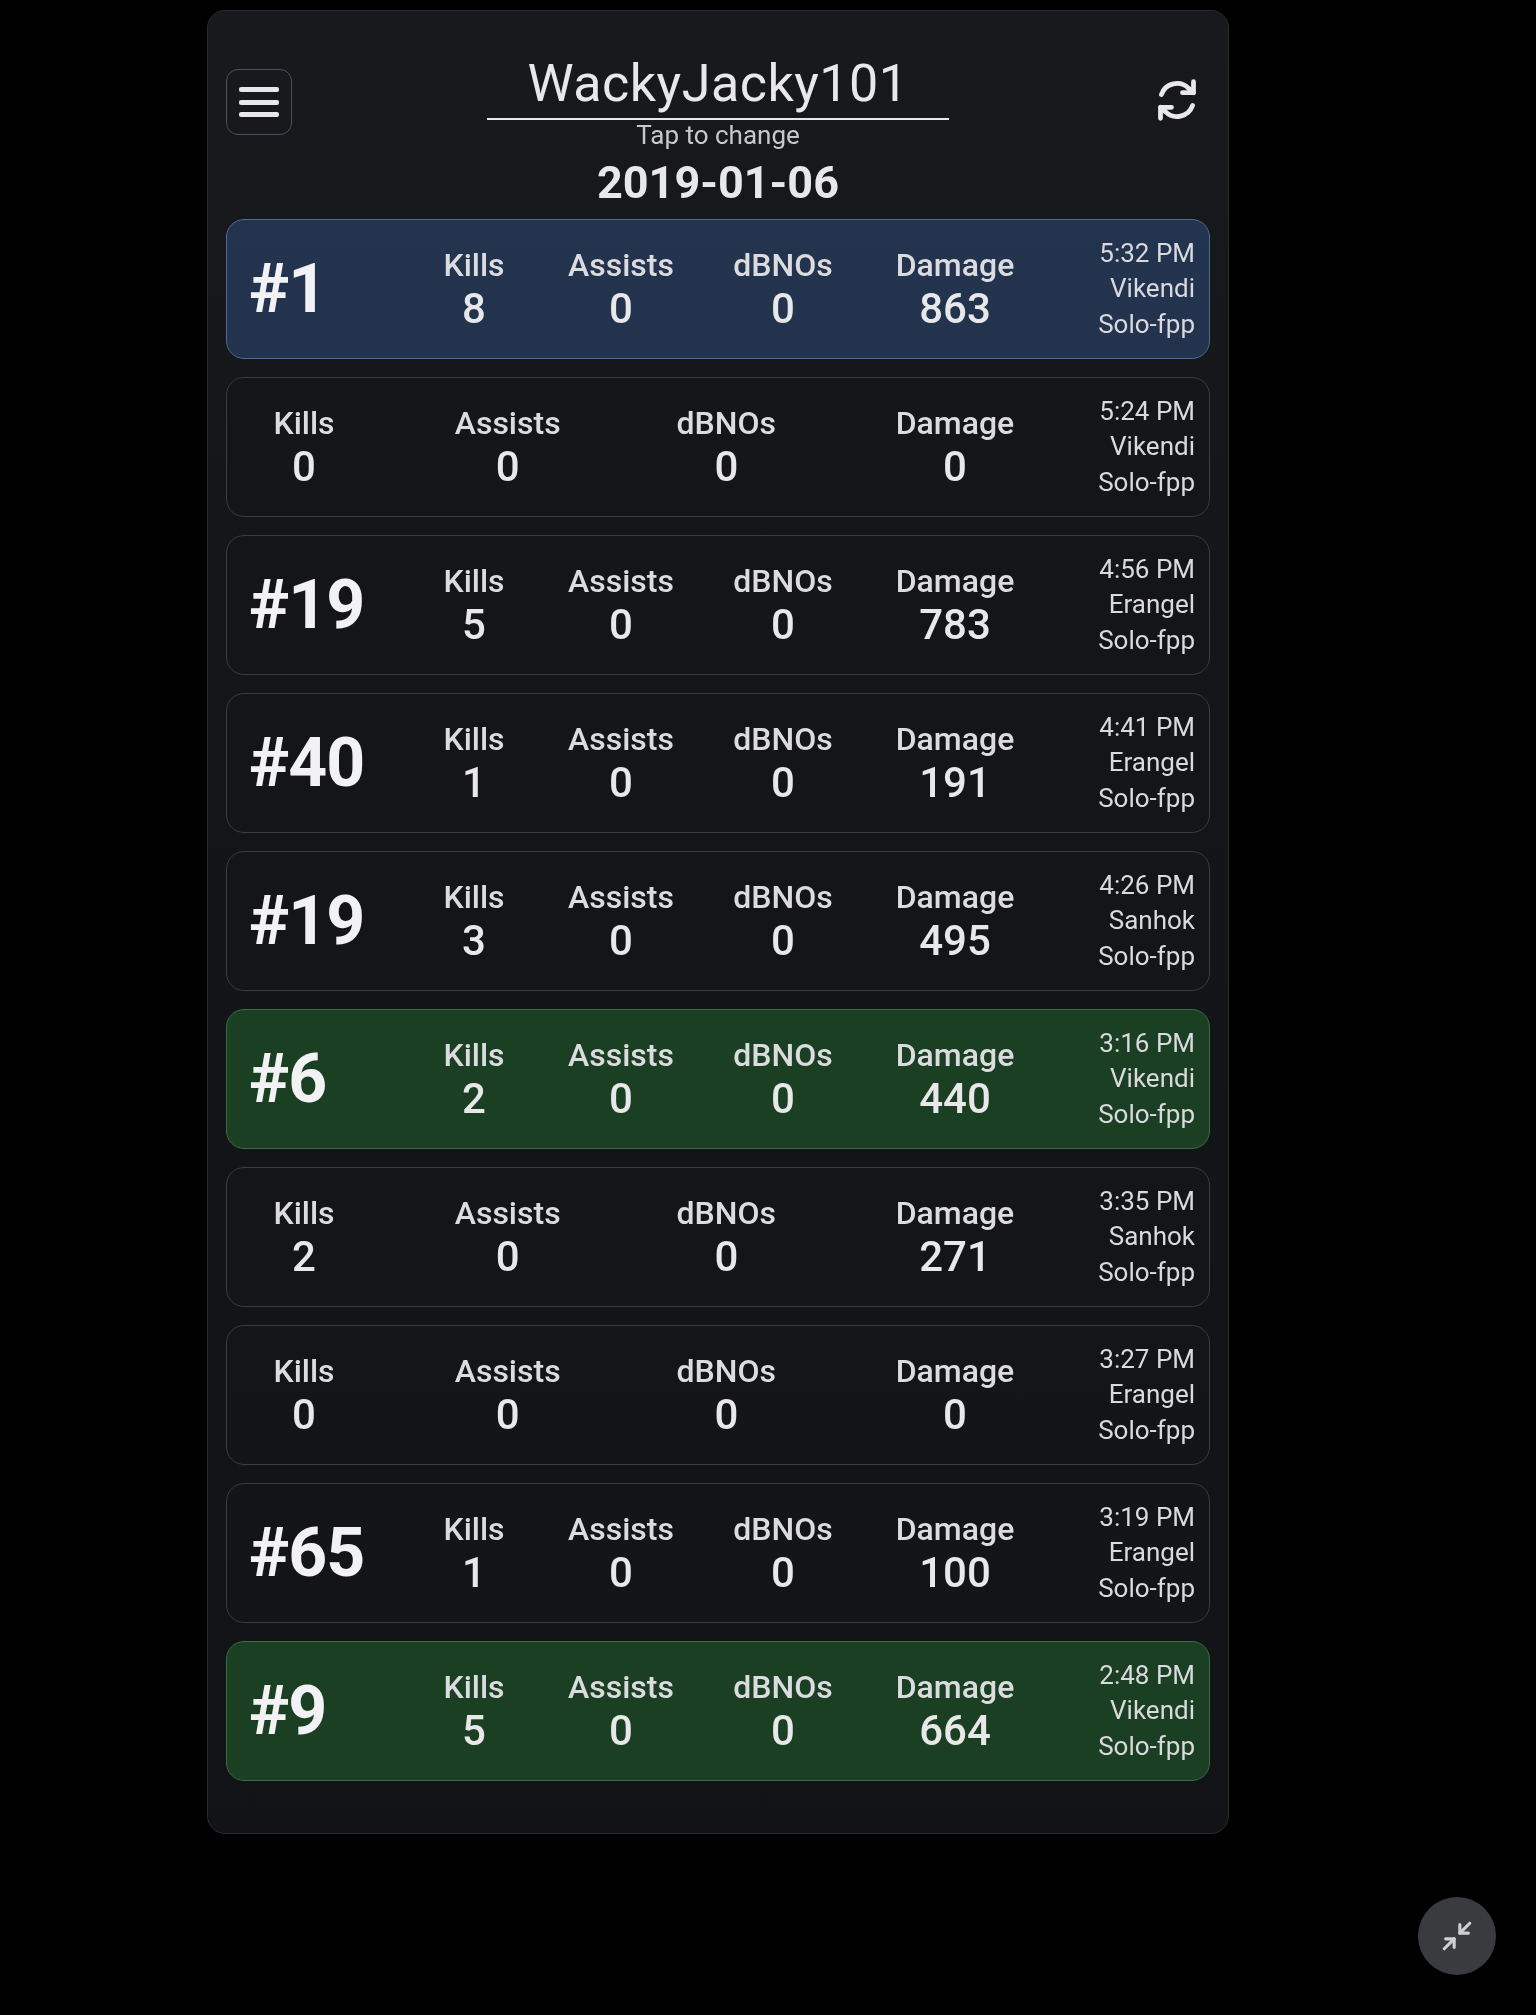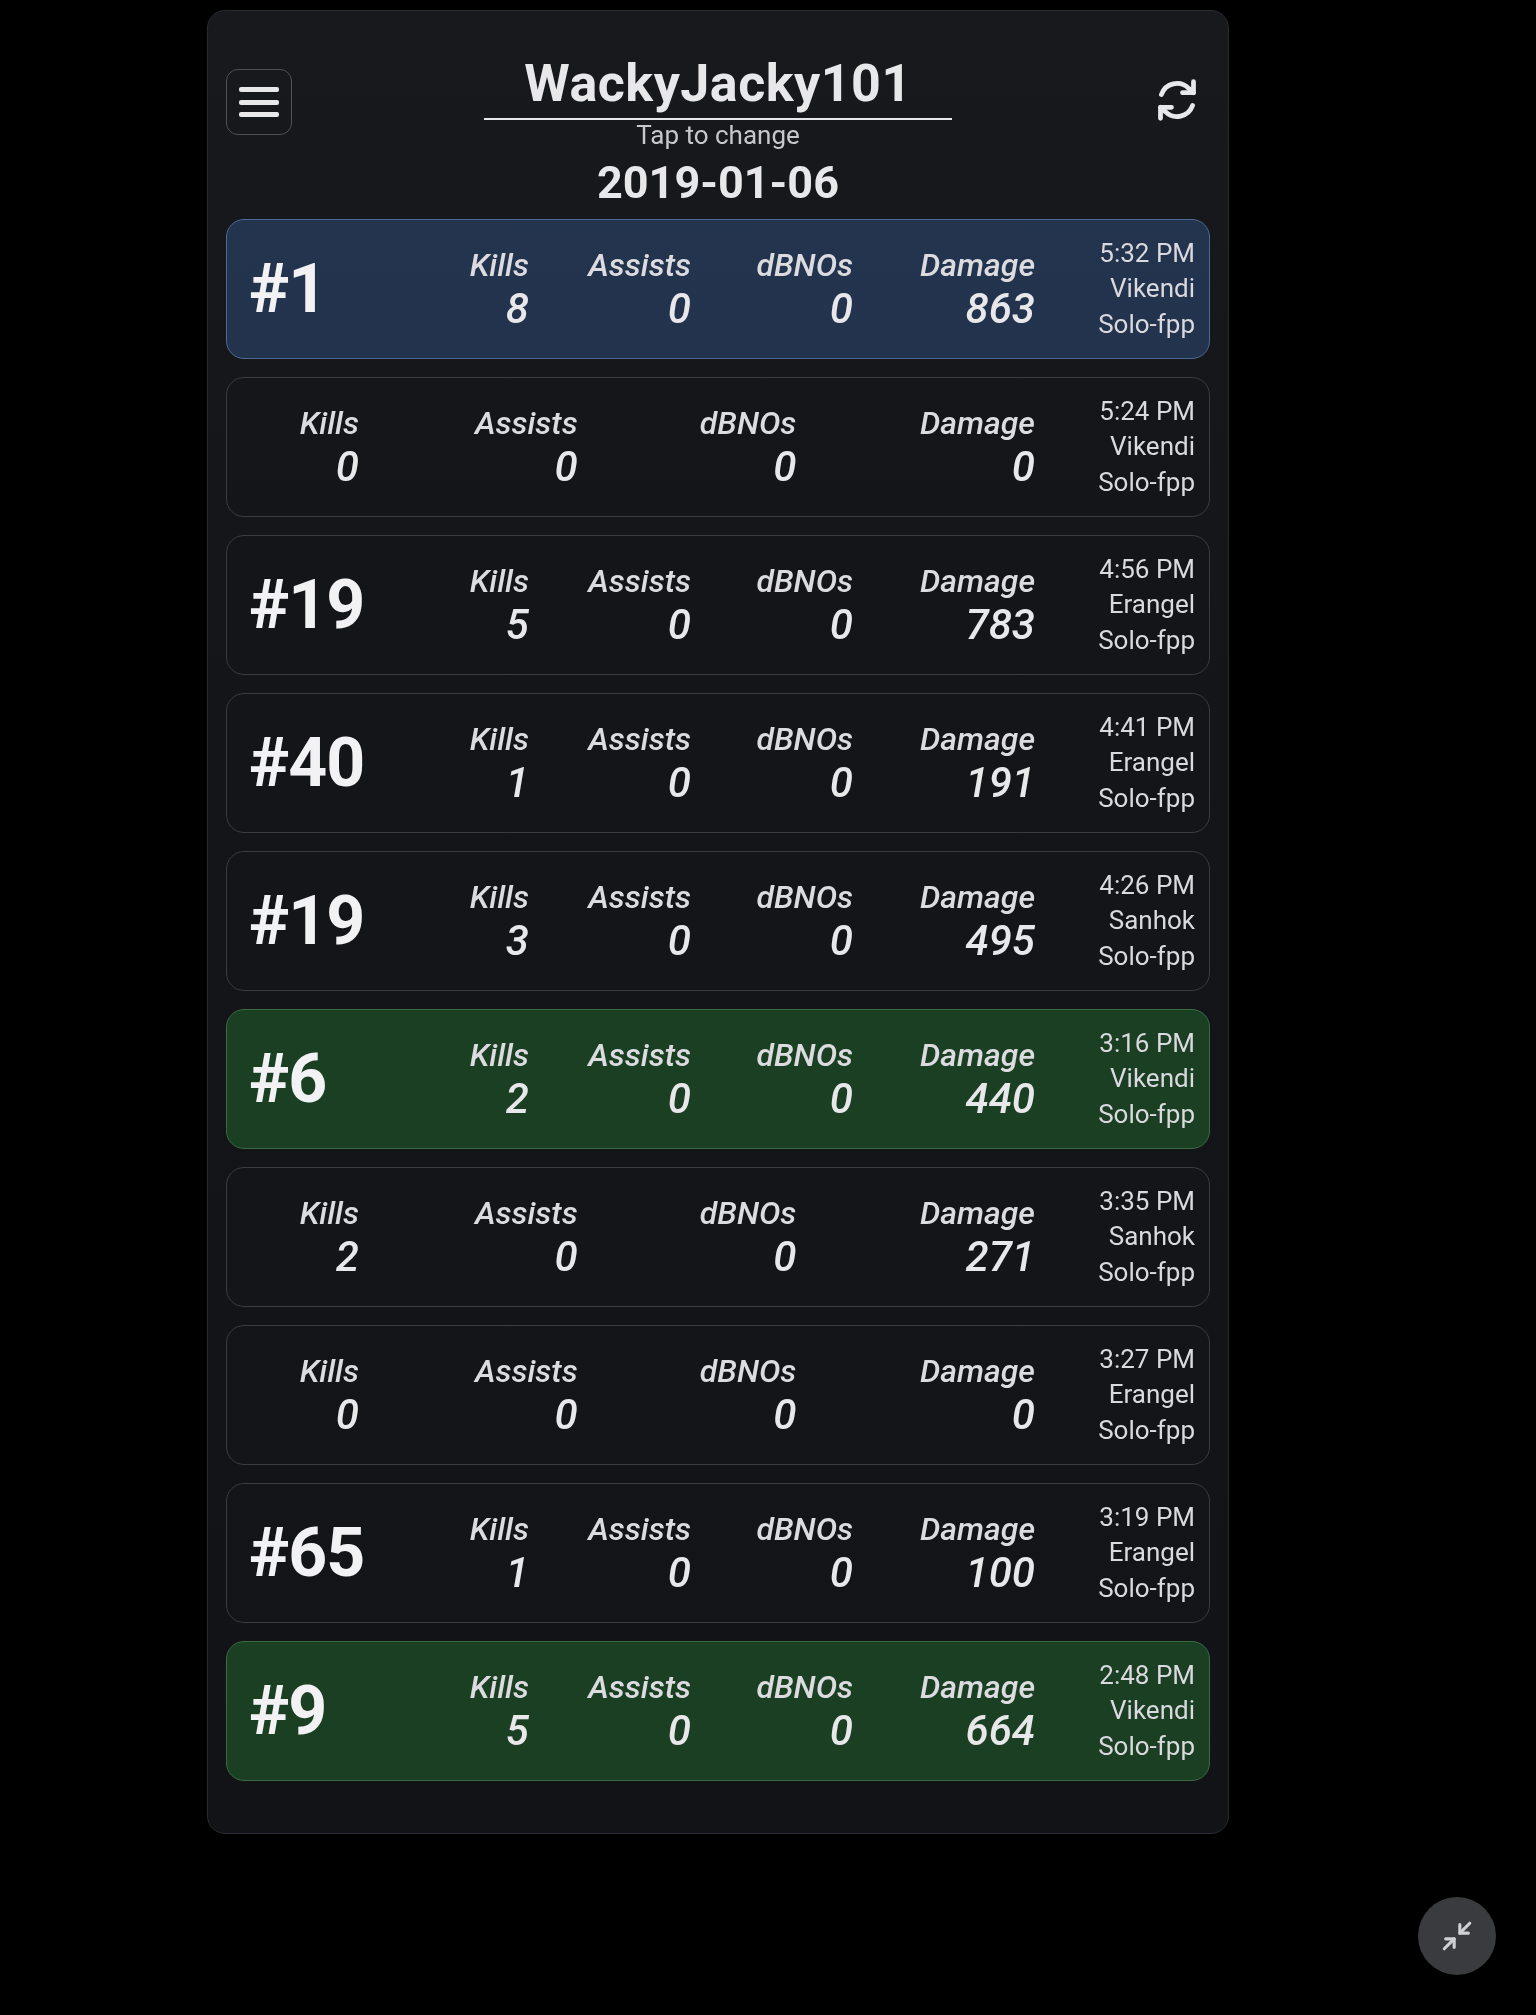--- a/index.html
+++ b/index.html
@@ -60,21 +60,21 @@
     width: 58px;
     height: 58px;
     display: flex;
     align-items: center;
     justify-content: center;
     cursor: pointer;
   }
   .player-name {
     display: inline-block;
     font-size: 52px;
-    font-weight: 700;
+    font-weight: 400;
     letter-spacing: 0.5px;
     padding: 0 40px 4px 40px;
     border-bottom: 2px solid #e8e8ea;
   }
   .tap-hint {
     font-size: 26px;
     color: #c7c7cc;
   }
   .date-label {
     font-size: 45px;
@@ -111,23 +111,22 @@
     letter-spacing: -1px;
     text-align: left;
   }
   .stats {
     flex: 1 1 auto;
     display: flex;
     justify-content: space-between;
     padding-right: 10px;
   }
   .stat {
-    text-align: right;
+    text-align: center;
     min-width: 110px;
-    font-style: italic;
   }
   .stat.kills   { flex-basis: 100px; }
   .stat.assists { flex-basis: 140px; }
   .stat.dbnos   { flex-basis: 140px; }
   .stat.damage  { flex-basis: 160px; }
   .stat-label {
     font-size: 32px;
     font-weight: 500;
     color: #dcdce0;
   }

